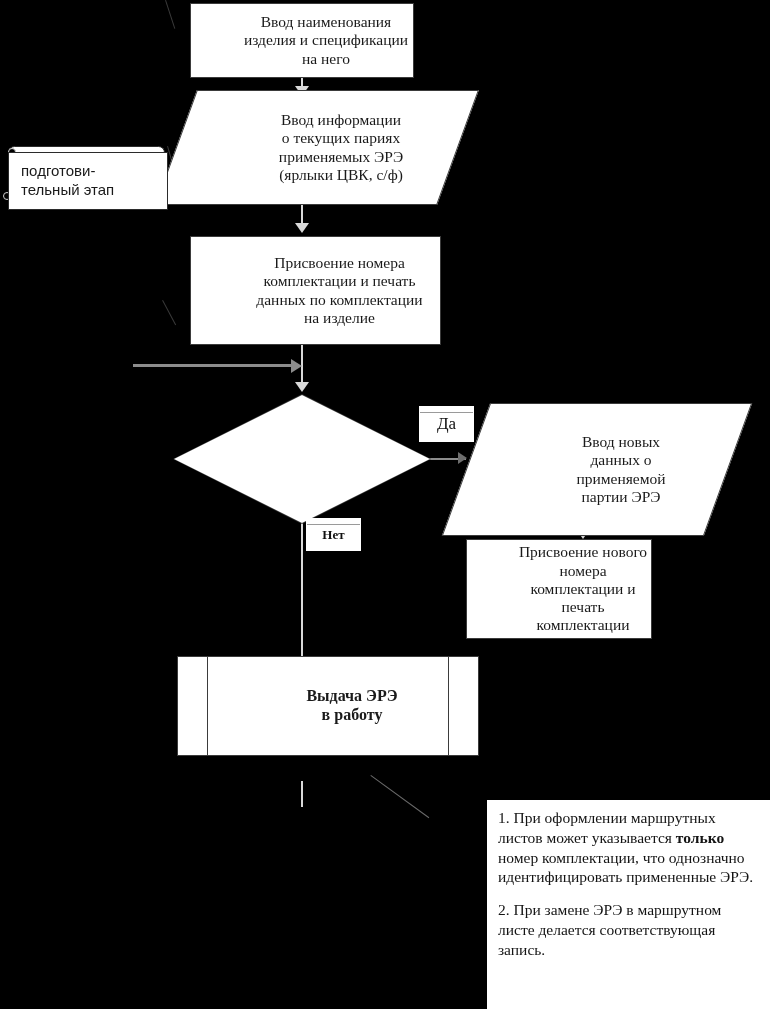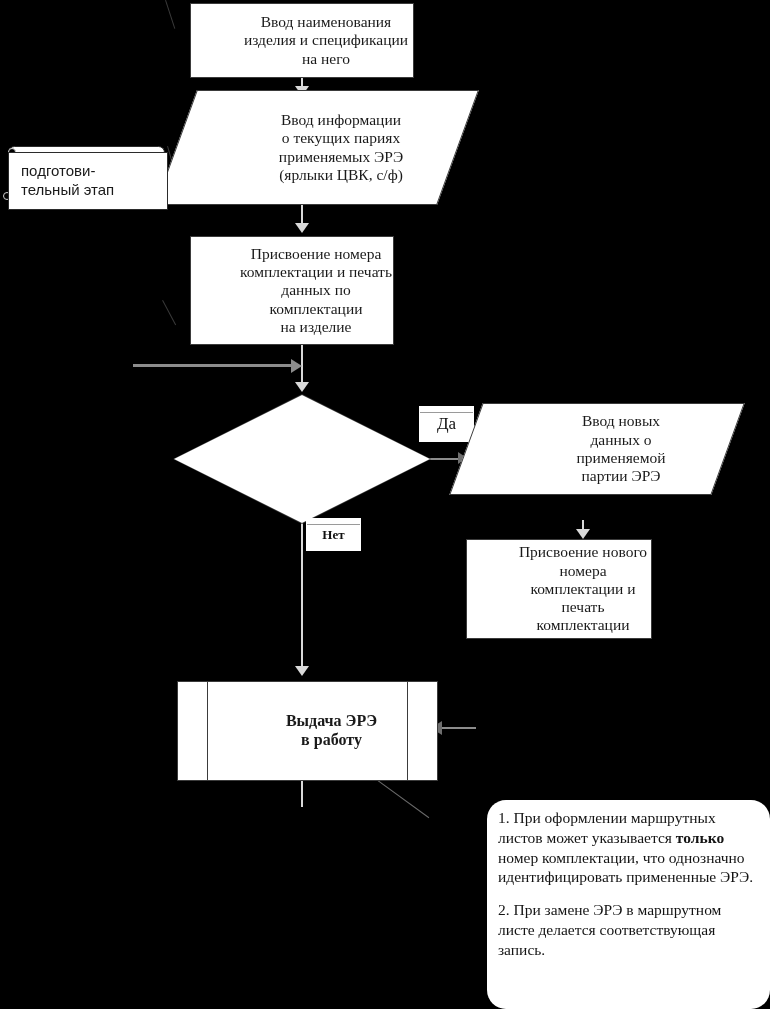--- a/index.html
+++ b/index.html
@@ -152,21 +152,20 @@
   
   .notes {
     position: absolute;
     background: #ffffff;
     color: #141414;
     box-sizing: border-box;
     padding: 8px 14px 8px 11px;
     font-size: 15.5px;
     line-height: 1.28;
     text-align: left;
-    border-radius: 19px;
   }
   .notes p { margin: 0; }
   .notes .gap { height: 13px; }
   .notes b { font-weight: bold; }
 
   
   .conn {
     position: absolute;
     background: #d9d9d9;
   }
@@ -261,21 +260,21 @@
   </div>
 
   <div class="brace-top" style="left:8px; top:146px; width:155px;"></div>
   <div class="brace-dot" style="left:8px; top:148px;"></div>
   <div class="brace-dot" style="left:3px; top:192px;"></div>
   <div class="node side-box" style="left:8px; top:152px; width:160px; height:58px;">
     <span class="txt">подготови-
 тельный этап</span>
   </div>
 
-  <div class="node proc" style="left:190px; top:236px; width:204px; height:109px;">
+  <div class="node proc" style="left:190px; top:236px; width:251px; height:109px;">
     <span class="txt">Присвоение номера
 комплектации и печать
 данных по комплектации
 на изделие</span>
   </div>
 
   <div class="node diamond" style="left:173px; top:394px; width:258px; height:130px;">
     <span class="shape-b"></span>
     <span class="shape" style="left:1px; top:1px; right:1px; bottom:1px;"></span>
   </div>
@@ -283,35 +282,35 @@
   <div class="flag flag-yes" style="left:419px; top:406px; width:55px; height:36px;">
     <span class="flag-cap"></span>
     <span class="txt">Да</span>
   </div>
 
   <div class="flag flag-no" style="left:306px; top:518px; width:55px; height:33px;">
     <span class="flag-cap"></span>
     <span class="txt">Нет</span>
   </div>
 
-  <div class="node para" style="left:466px; top:403px; width:262px; height:92px;">
+  <div class="node para" style="left:466px; top:403px; width:262px; height:133px;">
     <span class="skew"></span>
     <span class="txt">Ввод  новых
 данных о
 применяемой
 партии ЭРЭ</span>
   </div>
 
   <div class="node proc" style="left:466px; top:539px; width:186px; height:100px;">
     <span class="txt">Присвоение нового
 номера комплектации и
 печать  комплектации</span>
   </div>
 
-  <div class="node predef" style="left:177px; top:681px; width:261px; height:100px;">
+  <div class="node predef" style="left:177px; top:656px; width:302px; height:100px;">
     <span class="bar bar-l"></span>
     <span class="bar bar-r"></span>
     <span class="txt">Выдача ЭРЭ
 в работу</span>
   </div>
 
   <div class="notes" style="left:487px; top:800px; width:283px; height:209px;">
     <p><span>1. При оформлении маршрутных листов может указывается </span><b>только</b><span> номер комплектации, что однозначно идентифицировать примененные ЭРЭ.</span></p>
     <div class="gap"></div>
     <p>2. При замене ЭРЭ в маршрутном листе делается соответствующая запись.</p>

